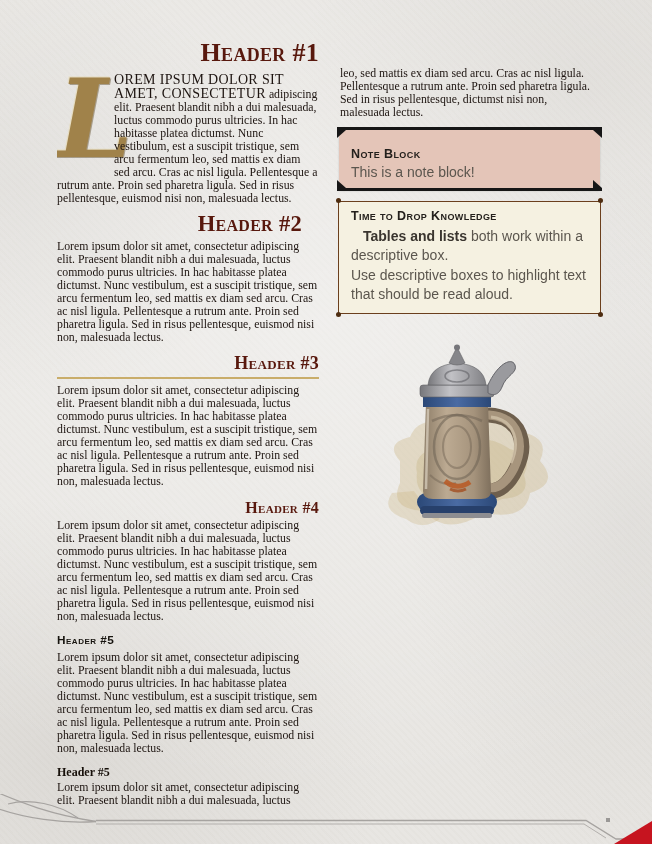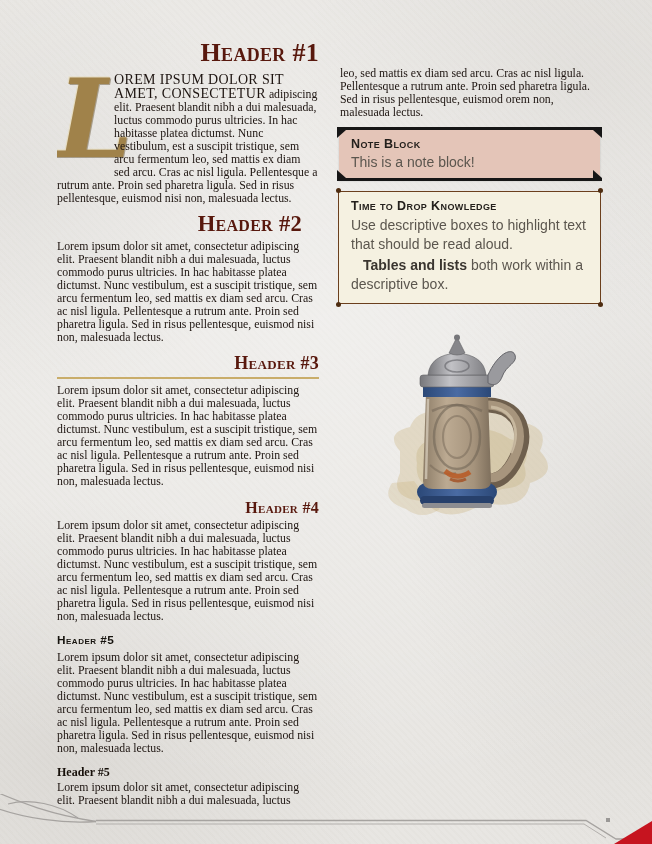--- a/index.html
+++ b/index.html
@@ -30,21 +30,21 @@
   p.body-p{margin:0 0 8px;font-size:11.8px;line-height:13px;color:#1d1410;text-align:left;}
   .lead-caps{text-transform:uppercase;font-size:14px;font-weight:400;letter-spacing:.35px;}
   .dropcap{
     float:left;width:50px;height:94px;margin:4px 7px 0 0;
     font-family:"DejaVu Serif",serif;font-style:italic;font-weight:700;
     font-size:108px;line-height:84px;text-align:center;
     color:#a0824a;text-shadow:1px 1px 0 rgba(90,70,35,.45), -1px -1px 0 rgba(230,215,170,.55);
   }
 
   
-  .note{position:relative;background:#e4c5b8;margin:9px -2px 0 -1px;padding:9px 12px 8px;box-shadow:0 1px 2px rgba(0,0,0,.15);}
+  .note{position:relative;background:#e4c5b8;margin:9px -2px 0 -1px;padding:19px 12px 8px;box-shadow:0 1px 2px rgba(0,0,0,.15);}
   .nbar{position:absolute;left:-2px;right:-2px;height:3px;background:#161616;}
   .nbar.top{top:-1px}.nbar.bottom{bottom:-1px}
   .nbar i{position:absolute;width:0;height:0;border-style:solid;display:block;}
   .nbar.top i.l{left:0;top:3px;border-width:8px 9px 0 0;border-color:#161616 transparent transparent transparent;}
   .nbar.top i.r{right:0;top:3px;border-width:0 9px 8px 0;border-color:transparent #161616 transparent transparent;}
   .nbar.bottom i.l{left:0;bottom:3px;border-width:0 0 8px 9px;border-color:transparent transparent #161616 transparent;border-left-color:transparent;}
   .nbar.bottom i.l{border-width:8px 0 0 9px;border-color:transparent transparent transparent #161616;border-top-color:transparent;border-left-color:#161616;}
   .nbar.bottom i.r{right:0;bottom:3px;border-width:0 9px 8px 0;border-color:transparent transparent #161616 transparent;}
   .box-title{font-family:"Liberation Sans",sans-serif;font-variant-caps:small-caps;font-weight:700;font-size:12.5px;color:#24201c;letter-spacing:.4px;line-height:1.15;}
   .box-body{font-family:"Liberation Sans",sans-serif;font-size:14px;color:#5b564e;line-height:1.35;margin-top:2px;}
@@ -84,43 +84,43 @@
       <p class="body-p">Lorem ipsum dolor sit amet, consectetur adipiscing elit. Praesent blandit nibh a dui malesuada, luctus commodo purus ultricies. In hac habitasse platea dictumst. Nunc vestibulum, est a suscipit tristique, sem arcu fermentum leo, sed mattis ex diam sed arcu. Cras ac nisl ligula. Pellentesque a rutrum ante. Proin sed pharetra ligula. Sed in risus pellentesque, euismod nisi non, malesuada lectus.</p>
 
       <h5>Header #5</h5>
       <p class="body-p">Lorem ipsum dolor sit amet, consectetur adipiscing elit. Praesent blandit nibh a dui malesuada, luctus commodo purus ultricies. In hac habitasse platea dictumst. Nunc vestibulum, est a suscipit tristique, sem arcu fermentum leo, sed mattis ex diam sed arcu. Cras ac nisl ligula. Pellentesque a rutrum ante. Proin sed pharetra ligula. Sed in risus pellentesque, euismod nisi non, malesuada lectus.</p>
 
       <h6>Header #5</h6>
       <p class="body-p">Lorem ipsum dolor sit amet, consectetur adipiscing elit. Praesent blandit nibh a dui malesuada, luctus commodo purus ultricies. In hac habitasse platea dictumst. Nunc vestibulum, est a suscipit tristique, sem arcu fermentum leo, sed mattis ex diam sed arcu. Cras ac nisl ligula. Pellentesque a rutrum ante. Proin sed pharetra ligula. Sed in risus pellentesque, euismod nisi non, malesuada lectus.</p>
     </div>
 
     <div class="col-right">
-      <p class="body-p">leo, sed mattis ex diam sed arcu. Cras ac nisl ligula. Pellentesque a rutrum ante. Proin sed pharetra ligula. Sed in risus pellentesque, euismod orem non, malesuada lectus.</p>
+      <p class="body-p">leo, sed mattis ex diam sed arcu. Cras ac nisl ligula. Pellentesque a rutrum ante. Proin sed pharetra ligula. Sed in risus pellentesque, dictumst nisi non, malesuada lectus.</p>
 
       <div class="note">
         <div class="nbar top">
             <i class="l"></i>
             <i class="r"></i>
           </div>
         <div class="box-title">Note Block</div>
         <div class="box-body">This is a note block!</div>
         <div class="nbar bottom">
             <i class="l"></i>
             <i class="r"></i>
           </div>
       </div>
 
       <div class="desc">
         <span class="dot tl"></span>
         <span class="dot tr"></span>
         <span class="dot bl"></span>
         <span class="dot br"></span>
         <div class="box-title">Time to Drop Knowledge</div>
+        <div class="box-body indent"><span class="emph">Tables and lists</span><span> both work within a descriptive box.</span></div>
         <div class="box-body">Use descriptive boxes to highlight text that should be read aloud.</div>
-        <div class="box-body indent"><span class="emph">Tables and lists</span><span> both work within a descriptive box.</span></div>
       </div>
 
       <div class="stein">
         <svg width="205" height="202" viewBox="0 0 205 202">
           <defs>
             <linearGradient id="gbody" x1="0" y1="0" x2="1" y2="0">
               <stop offset="0" stop-color="#8d7d68"></stop>
                 <stop offset=".35" stop-color="#bcaa92"></stop>
               <stop offset=".75" stop-color="#a5937c"></stop>
                 <stop offset="1" stop-color="#7f705d"></stop>

